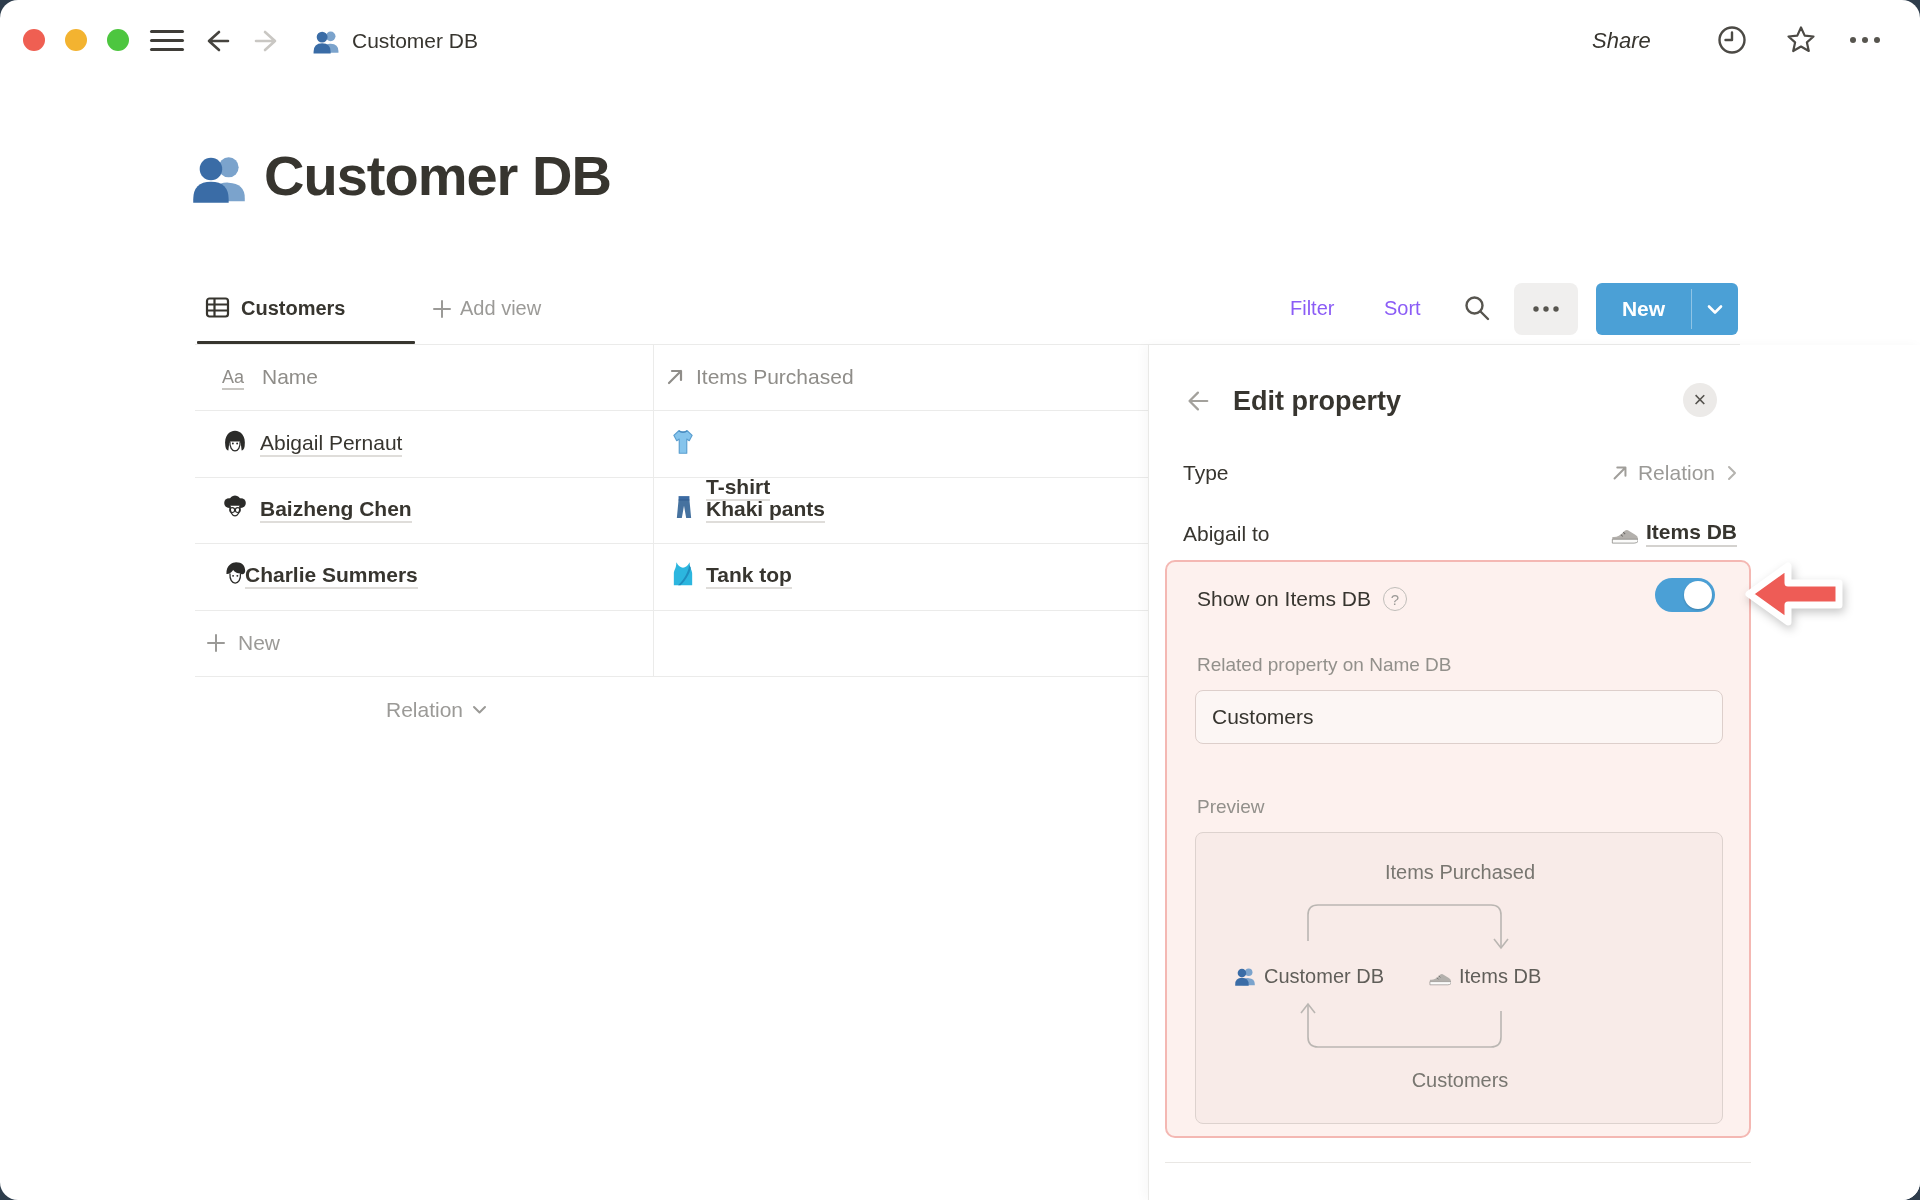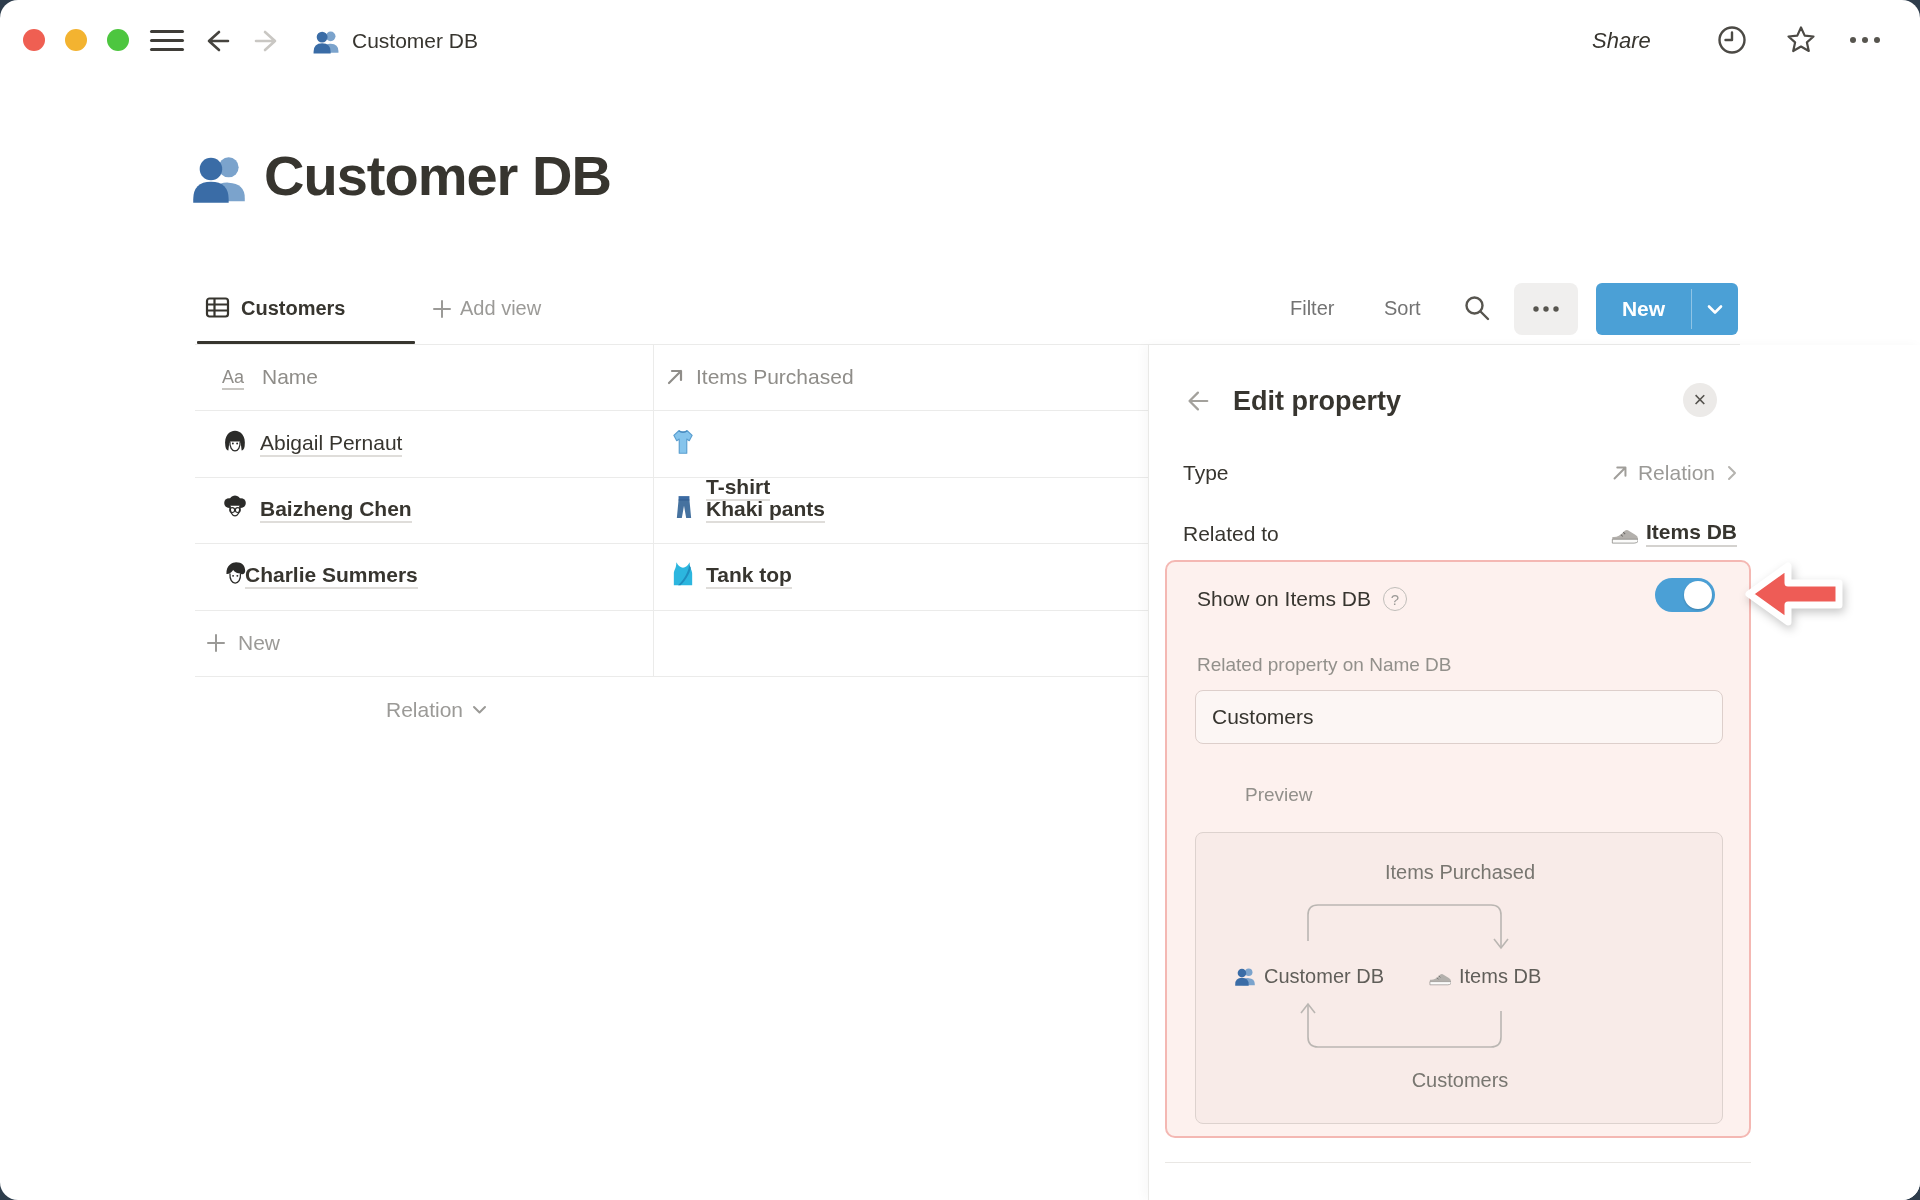--- a/index.html
+++ b/index.html
@@ -10,21 +10,21 @@
     -webkit-font-smoothing:antialiased;
     position:relative;overflow:hidden;
   }
   .window{
     position:absolute;left:0;top:0;width:1920px;height:1200px;
     background:#ffffff;border-radius:18px;overflow:hidden;
   }
   .abs{position:absolute;}
   .t{color:#37352f;}
   .gray{color:#9b9a97;}
-  .midgray{color:#737373;}
+  .midgray{color:#8b5cf6;}
   
   .light{width:22px;height:22px;border-radius:50%;}
   
   .cellline{border-bottom:2px solid #dfddda;padding-bottom:1px;}
   .row-divider{height:1px;background:#ebebea;}
   .v-divider{width:1px;background:#ebebea;}
   
   .newbtn{background:#4ba0d6;border-radius:6px;display:flex;align-items:stretch;color:#fff;}
   .newbtn .lbl{flex:1;display:flex;align-items:center;justify-content:center;font-weight:700;font-size:21px;}
   .newbtn .sep{width:1px;background:rgba(255,255,255,.38);margin:6px 0;}
@@ -274,21 +274,21 @@
     <div class="abs ivc" style="top:112px;right:184px;height:32px;">
       <svg width="20" height="20" viewBox="0 0 22 22">
           <path d="M5 17 L17 5 M8 5 H17 V14" stroke="#a09e9a" stroke-width="2.2" fill="none" stroke-linecap="round" stroke-linejoin="round"></path>
         </svg>
       <span class="gray" style="font-size:21px;margin-left:8px;">Relation</span>
       <svg width="10" height="16" viewBox="0 0 10 16" style="margin-left:12px;">
           <path d="M2 2 L8 8 L2 14" stroke="#b5b3af" stroke-width="2" fill="none" stroke-linecap="round" stroke-linejoin="round"></path>
         </svg>
     </div>
 
-    <div class="abs t" style="left:34px;top:173px;height:32px;line-height:32px;font-size:21px;">Related to</div>
+    <div class="abs t" style="left:34px;top:173px;height:32px;line-height:32px;font-size:21px;">Abigail to</div>
     <div class="abs ivc" style="top:171px;right:184px;height:34px;">
       <svg width="28" height="28" viewBox="0 0 36 36">
         <path d="M3,23 q8,1 14,-6 q3,-3.5 6,-2.5 l9,5.5 q4,2 4,5.5 v2.5 H3 z" fill="#b3b0ac"></path>
         <path d="M3,26 h33 v3 q-2,2 -5,2 H3 z" fill="#fbfbfa" stroke="#8a8885" stroke-width="1"></path>
         <path d="M17,17 l2.5,2.5 M14,20 l2.5,2.5" stroke="#6e6c69" stroke-width="1.3"></path>
       </svg>
       <span class="t" style="font-size:21px;font-weight:700;margin-left:8px;border-bottom:2px solid #d4d2cf;padding-bottom:1px;">Items DB</span>
     </div>
 
     <div class="pinkbox">
@@ -299,21 +299,21 @@
       <div class="toggle" style="right:34px;top:16px;">
         <div class="knob"></div>
       </div>
 
       <div class="abs" style="left:30px;top:88px;height:30px;line-height:30px;font-size:19px;color:#92908b;">Related property on Name DB</div>
 
       <div class="panelinput" style="left:28px;top:128px;width:528px;height:54px;">
         <span>Customers</span>
       </div>
 
-      <div class="abs" style="left:30px;top:218px;height:30px;line-height:30px;font-size:19px;color:#92908b;margin-left:48px;">Preview</div>
+      <div class="abs" style="left:30px;top:230px;height:30px;line-height:30px;font-size:19px;color:#92908b;">Preview</div>
 
       <div class="previewbox" style="left:28px;top:270px;width:528px;height:292px;">
         <svg class="abs" style="left:0;top:0;" width="528" height="292" viewBox="0 0 528 292">
           <path d="M112 108 V82 Q112 72 122 72 H295 Q305 72 305 82 V114" stroke="#bab6b2" stroke-width="1.6" fill="none"></path>
           <path d="M298 106 L305 115 L312 106" stroke="#bab6b2" stroke-width="1.6" fill="none"></path>
           <path d="M305 178 V204 Q305 214 295 214 H122 Q112 214 112 204 V172" stroke="#bab6b2" stroke-width="1.6" fill="none"></path>
           <path d="M105 180 L112 171 L119 180" stroke="#bab6b2" stroke-width="1.6" fill="none"></path>
         </svg>
         <div class="abs" style="left:0;top:28px;width:528px;text-align:center;font-size:20px;color:#787670;">Items Purchased</div>
         <div class="abs ivc" style="left:38px;top:128px;height:30px;">

